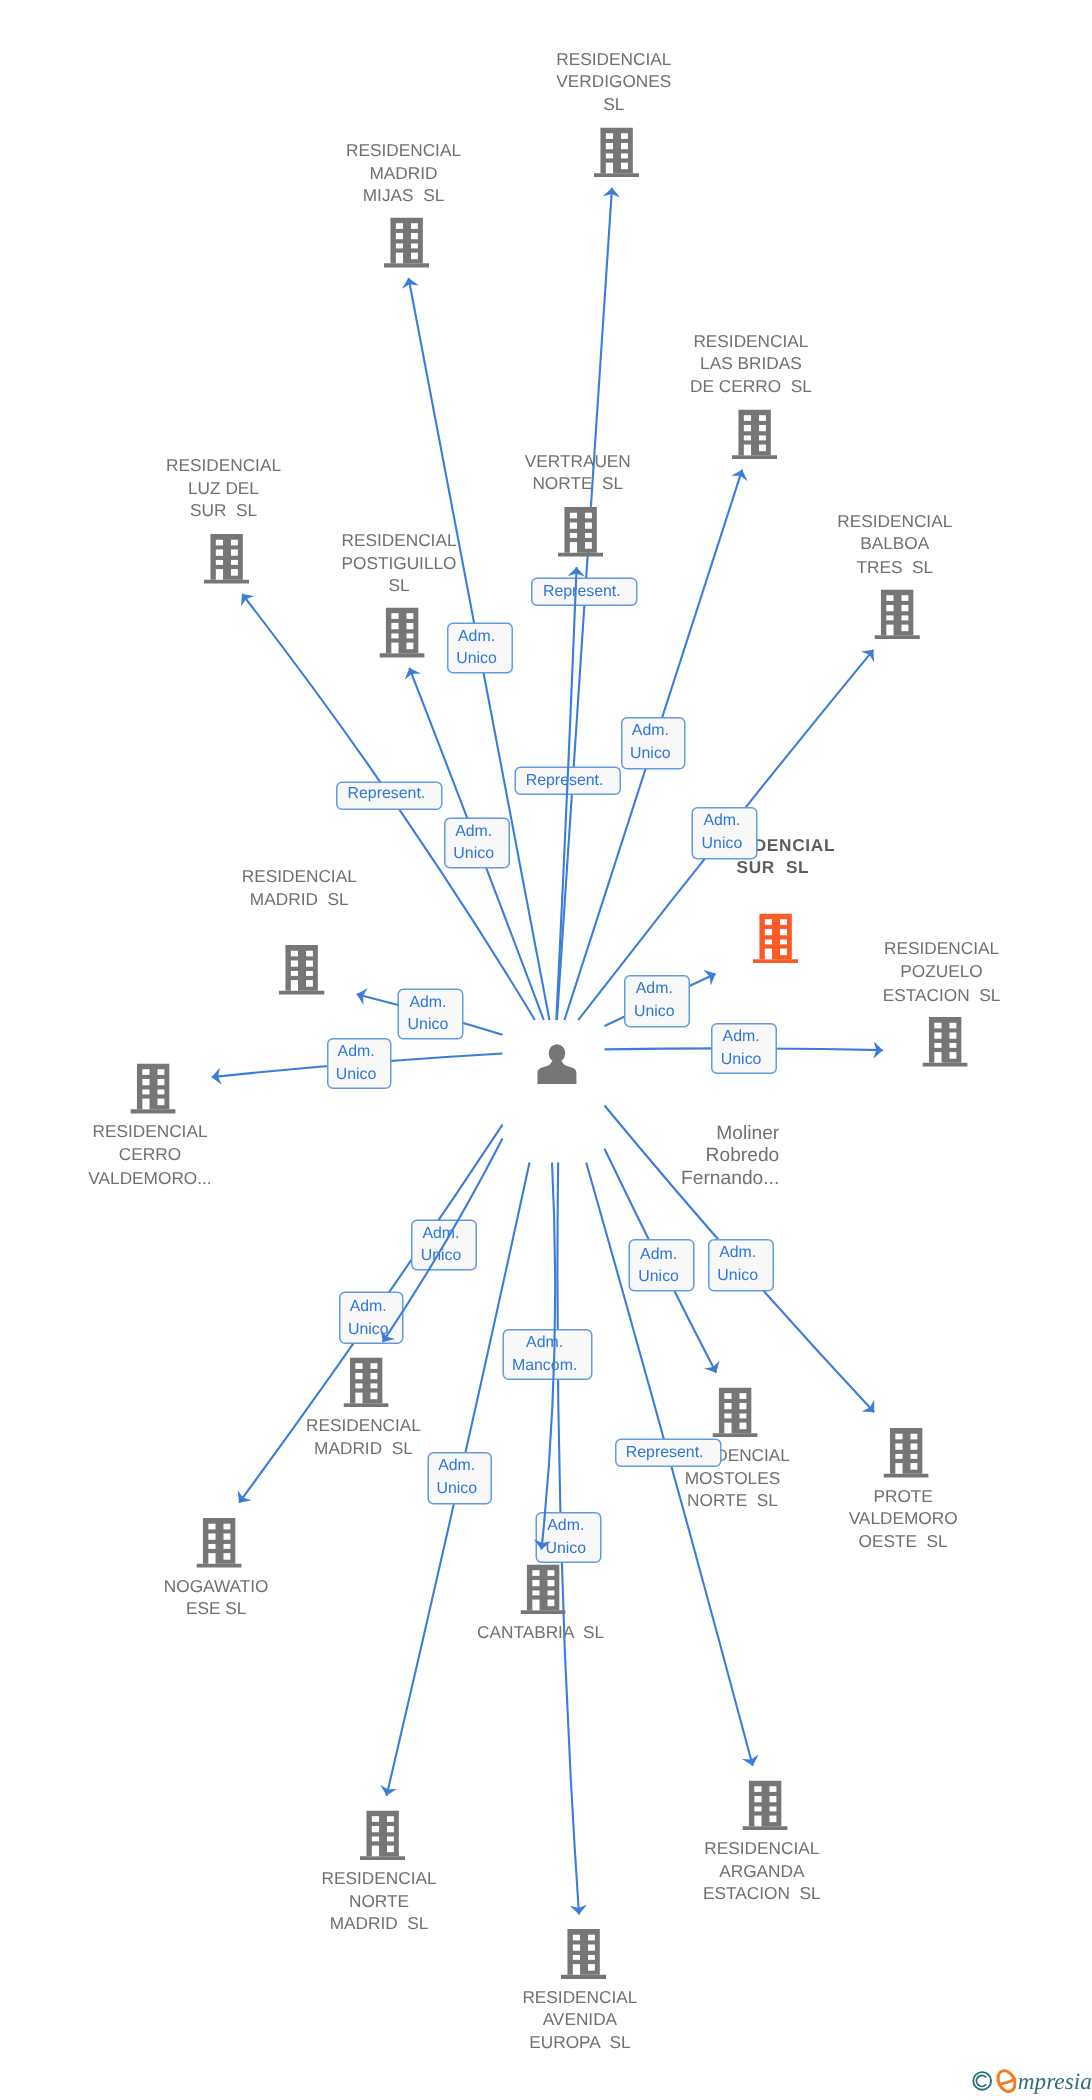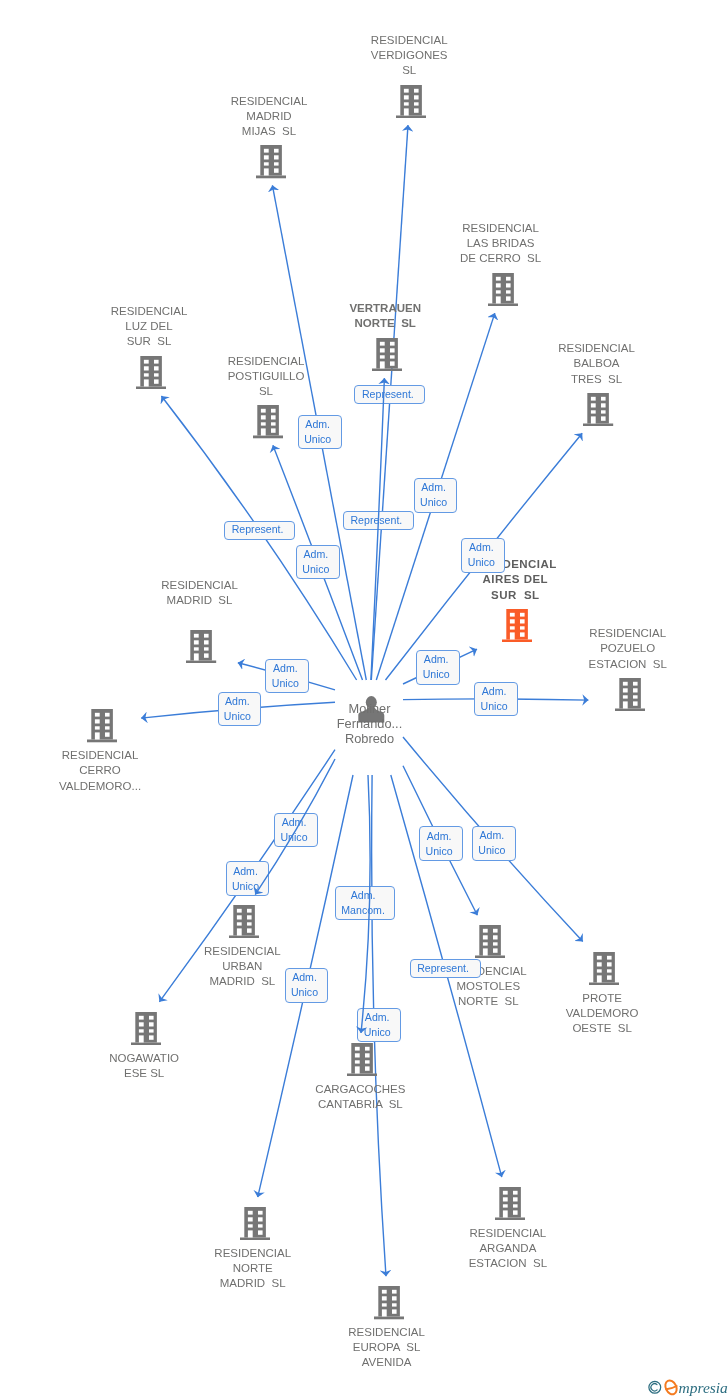--- a/index.html
+++ b/index.html
@@ -46,21 +46,21 @@
         <path d="M390.8,775.0 Q448.0,975.6 501.8,1177.1" stroke="#3B7DD8" stroke-width="1.4" fill="none" marker-end="url(#arrow)"></path>
         <path d="M353.0,775.0 Q307.2,986.5 257.7,1197.2" stroke="#3B7DD8" stroke-width="1.4" fill="none" marker-end="url(#arrow)"></path>
         <path d="M372.1,775.0 Q369.0,1025.9 386.0,1276.3" stroke="#3B7DD8" stroke-width="1.4" fill="none" marker-end="url(#arrow)"></path>
       </g>
   </svg>
   <div id="nodes-layer">
       <div class="icon" style="left: 358.45px; top: 695.8px;"><svg width="26.5" height="27" viewBox="0 0 26.5 27">
           <ellipse cx="13.3" cy="6.2" rx="5.5" ry="6.1" fill="#767676"></ellipse>
           <path fill="#767676" d="M13.3 10.4 c-2.1 0 -3.3 0.9 -4.0 2.2 c-0.6 1.2 -2.1 1.9 -4.3 2.6 c-2.0 0.7 -4.7 1.0 -4.7 4.2 v7.2 h26.0 v-7.2 c0 -3.2 -2.7 -3.5 -4.7 -4.2 c-2.2 -0.7 -3.7 -1.4 -4.3 -2.6 c-0.7 -1.3 -1.9 -2.2 -4.0 -2.2 z"></path>
         </svg></div>
-      <div class="nodelabel center" style="left: 219.5px; width: 300px; top: 701px;"><div class="lline">Moliner</div><div class="lline">Fernando...</div><div class="lline">Robredo</div></div>
+      <div class="nodelabel center" style="left: 219.5px; width: 300px; top: 747px; text-align: right;"><div class="lline">Moliner</div><div class="lline">Robredo</div><div class="lline">Fernando...</div></div>
       <div class="icon" style="left: 396.1px; top: 85.1px;"><svg width="30.2" height="33.3" viewBox="0 0 30.2 33.3">
           <path fill="#767676" d="M4.3 0 h21.6 v30.5 h-21.6 z"></path>
           <path fill="#767676" d="M0 30.5 h30.2 v2.8 h-30.2 z"></path>
           <g fill="#ffffff">
             <rect x="7.9" y="3.8" width="4.8" height="3.8"></rect>
             <rect x="18.0" y="3.8" width="4.6" height="3.8"></rect>
             <rect x="7.9" y="10.3" width="4.8" height="4.2"></rect>
             <rect x="18.0" y="10.3" width="4.6" height="4.2"></rect>
             <rect x="7.9" y="17.3" width="4.8" height="3.3"></rect>
             <rect x="18.0" y="17.3" width="4.6" height="3.3"></rect>
@@ -121,21 +121,21 @@
             <rect x="7.9" y="3.8" width="4.8" height="3.8"></rect>
             <rect x="18.0" y="3.8" width="4.6" height="3.8"></rect>
             <rect x="7.9" y="10.3" width="4.8" height="4.2"></rect>
             <rect x="18.0" y="10.3" width="4.6" height="4.2"></rect>
             <rect x="7.9" y="17.3" width="4.8" height="3.3"></rect>
             <rect x="18.0" y="17.3" width="4.6" height="3.3"></rect>
             <rect x="7.9" y="23.4" width="4.8" height="7.1"></rect>
             <rect x="18.0" y="23.4" width="4.6" height="4.4"></rect>
           </g>
         </svg></div>
-      <div class="nodelabel" style="left: 235.2px; width: 300px; top: 301.4px; font-weight: bold;"><div class="lline">VERTRAUEN</div><div class="lline">NORTE  SL</div></div>
+      <div class="nodelabel" style="left: 235.2px; width: 300px; top: 301.4px;"><div class="lline">VERTRAUEN</div><div class="lline">NORTE  SL</div></div>
       <div class="icon" style="left: 583.4px; top: 393.2px;"><svg width="30.2" height="33.3" viewBox="0 0 30.2 33.3">
           <path fill="#767676" d="M4.3 0 h21.6 v30.5 h-21.6 z"></path>
           <path fill="#767676" d="M0 30.5 h30.2 v2.8 h-30.2 z"></path>
           <g fill="#ffffff">
             <rect x="7.9" y="3.8" width="4.8" height="3.8"></rect>
             <rect x="18.0" y="3.8" width="4.6" height="3.8"></rect>
             <rect x="7.9" y="10.3" width="4.8" height="4.2"></rect>
             <rect x="18.0" y="10.3" width="4.6" height="4.2"></rect>
             <rect x="7.9" y="17.3" width="4.8" height="3.3"></rect>
             <rect x="18.0" y="17.3" width="4.6" height="3.3"></rect>
@@ -166,21 +166,21 @@
             <rect x="7.9" y="3.8" width="4.8" height="3.8"></rect>
             <rect x="18.0" y="3.8" width="4.6" height="3.8"></rect>
             <rect x="7.9" y="10.3" width="4.8" height="4.2"></rect>
             <rect x="18.0" y="10.3" width="4.6" height="4.2"></rect>
             <rect x="7.9" y="17.3" width="4.8" height="3.3"></rect>
             <rect x="18.0" y="17.3" width="4.6" height="3.3"></rect>
             <rect x="7.9" y="23.4" width="4.8" height="7.1"></rect>
             <rect x="18.0" y="23.4" width="4.6" height="4.4"></rect>
           </g>
         </svg></div>
-      <div class="nodelabel hl" style="left: 365.3px; width: 300px; top: 557.4px;"><div class="lline">RESIDENCIAL</div><div class="lline">AIRES DEL</div><div class="lline">SUR  SL</div></div>
+      <div class="nodelabel hl" style="left: 365.3px; width: 300px; top: 557.4px;"><div class="lline">RESIDENCIAL</div><div class="lline">SUR  SL</div></div>
       <div class="icon" style="left: 186.4px; top: 630.1px;"><svg width="30.2" height="33.3" viewBox="0 0 30.2 33.3">
           <path fill="#767676" d="M4.3 0 h21.6 v30.5 h-21.6 z"></path>
           <path fill="#767676" d="M0 30.5 h30.2 v2.8 h-30.2 z"></path>
           <g fill="#ffffff">
             <rect x="7.9" y="3.8" width="4.8" height="3.8"></rect>
             <rect x="18.0" y="3.8" width="4.6" height="3.8"></rect>
             <rect x="7.9" y="10.3" width="4.8" height="4.2"></rect>
             <rect x="18.0" y="10.3" width="4.6" height="4.2"></rect>
             <rect x="7.9" y="17.3" width="4.8" height="3.3"></rect>
             <rect x="18.0" y="17.3" width="4.6" height="3.3"></rect>
@@ -226,21 +226,21 @@
             <rect x="7.9" y="3.8" width="4.8" height="3.8"></rect>
             <rect x="18.0" y="3.8" width="4.6" height="3.8"></rect>
             <rect x="7.9" y="10.3" width="4.8" height="4.2"></rect>
             <rect x="18.0" y="10.3" width="4.6" height="4.2"></rect>
             <rect x="7.9" y="17.3" width="4.8" height="3.3"></rect>
             <rect x="18.0" y="17.3" width="4.6" height="3.3"></rect>
             <rect x="7.9" y="23.4" width="4.8" height="7.1"></rect>
             <rect x="18.0" y="23.4" width="4.6" height="4.4"></rect>
           </g>
         </svg></div>
-      <div class="nodelabel" style="left: 92.3px; width: 300px; top: 943.6px;"><div class="lline">RESIDENCIAL</div><div class="lline">URBAN</div><div class="lline">MADRID  SL</div></div>
+      <div class="nodelabel" style="left: 92.3px; width: 300px; top: 943.6px;"><div class="lline">RESIDENCIAL</div><div class="lline">MADRID  SL</div></div>
       <div class="icon" style="left: 475.2px; top: 925.2px;"><svg width="30.2" height="33.3" viewBox="0 0 30.2 33.3">
           <path fill="#767676" d="M4.3 0 h21.6 v30.5 h-21.6 z"></path>
           <path fill="#767676" d="M0 30.5 h30.2 v2.8 h-30.2 z"></path>
           <g fill="#ffffff">
             <rect x="7.9" y="3.8" width="4.8" height="3.8"></rect>
             <rect x="18.0" y="3.8" width="4.6" height="3.8"></rect>
             <rect x="7.9" y="10.3" width="4.8" height="4.2"></rect>
             <rect x="18.0" y="10.3" width="4.6" height="4.2"></rect>
             <rect x="7.9" y="17.3" width="4.8" height="3.3"></rect>
             <rect x="18.0" y="17.3" width="4.6" height="3.3"></rect>
@@ -286,21 +286,21 @@
             <rect x="7.9" y="3.8" width="4.8" height="3.8"></rect>
             <rect x="18.0" y="3.8" width="4.6" height="3.8"></rect>
             <rect x="7.9" y="10.3" width="4.8" height="4.2"></rect>
             <rect x="18.0" y="10.3" width="4.6" height="4.2"></rect>
             <rect x="7.9" y="17.3" width="4.8" height="3.3"></rect>
             <rect x="18.0" y="17.3" width="4.6" height="3.3"></rect>
             <rect x="7.9" y="23.4" width="4.8" height="7.1"></rect>
             <rect x="18.0" y="23.4" width="4.6" height="4.4"></rect>
           </g>
         </svg></div>
-      <div class="nodelabel" style="left: 210.4px; width: 300px; top: 1082px;"><div class="lline">CARGACOCHES</div><div class="lline">CANTABRIA  SL</div></div>
+      <div class="nodelabel" style="left: 210.4px; width: 300px; top: 1082px;"><div class="lline">CANTABRIA  SL</div></div>
       <div class="icon" style="left: 494.8px; top: 1187.1px;"><svg width="30.2" height="33.3" viewBox="0 0 30.2 33.3">
           <path fill="#767676" d="M4.3 0 h21.6 v30.5 h-21.6 z"></path>
           <path fill="#767676" d="M0 30.5 h30.2 v2.8 h-30.2 z"></path>
           <g fill="#ffffff">
             <rect x="7.9" y="3.8" width="4.8" height="3.8"></rect>
             <rect x="18.0" y="3.8" width="4.6" height="3.8"></rect>
             <rect x="7.9" y="10.3" width="4.8" height="4.2"></rect>
             <rect x="18.0" y="10.3" width="4.6" height="4.2"></rect>
             <rect x="7.9" y="17.3" width="4.8" height="3.3"></rect>
             <rect x="18.0" y="17.3" width="4.6" height="3.3"></rect>
@@ -331,21 +331,21 @@
             <rect x="7.9" y="3.8" width="4.8" height="3.8"></rect>
             <rect x="18.0" y="3.8" width="4.6" height="3.8"></rect>
             <rect x="7.9" y="10.3" width="4.8" height="4.2"></rect>
             <rect x="18.0" y="10.3" width="4.6" height="4.2"></rect>
             <rect x="7.9" y="17.3" width="4.8" height="3.3"></rect>
             <rect x="18.0" y="17.3" width="4.6" height="3.3"></rect>
             <rect x="7.9" y="23.4" width="4.8" height="7.1"></rect>
             <rect x="18.0" y="23.4" width="4.6" height="4.4"></rect>
           </g>
         </svg></div>
-      <div class="nodelabel" style="left: 236.6px; width: 300px; top: 1325.3px;"><div class="lline">RESIDENCIAL</div><div class="lline">EUROPA  SL</div><div class="lline">AVENIDA</div></div>
+      <div class="nodelabel" style="left: 236.6px; width: 300px; top: 1325.3px;"><div class="lline">RESIDENCIAL</div><div class="lline">AVENIDA</div><div class="lline">EUROPA  SL</div></div>
     </div>
   <div id="chips-layer">
       <div class="chip one" style="left: 354.4px; top: 384.8px; width: 71px; height: 19px;"><span>Represent.</span></div>
       <div class="chip two" style="left: 297.8px; top: 414.5px; width: 43.8px; height: 34.6px;"><span>Adm.</span><span>Unico</span></div>
       <div class="chip two" style="left: 413.7px; top: 478.1px; width: 43.8px; height: 34.6px;"><span>Adm.</span><span>Unico</span></div>
       <div class="chip one" style="left: 224.1px; top: 520.5px; width: 71px; height: 19px;"><span>Represent.</span></div>
       <div class="chip one" style="left: 342.9px; top: 510.9px; width: 71px; height: 19px;"><span>Represent.</span></div>
       <div class="chip two" style="left: 461.4px; top: 538.2px; width: 43.8px; height: 34.6px;"><span>Adm.</span><span>Unico</span></div>
       <div class="chip two" style="left: 295.9px; top: 544.5px; width: 43.8px; height: 34.6px;"><span>Adm.</span><span>Unico</span></div>
       <div class="chip two" style="left: 416.3px; top: 650.1px; width: 43.8px; height: 34.6px;"><span>Adm.</span><span>Unico</span></div>

